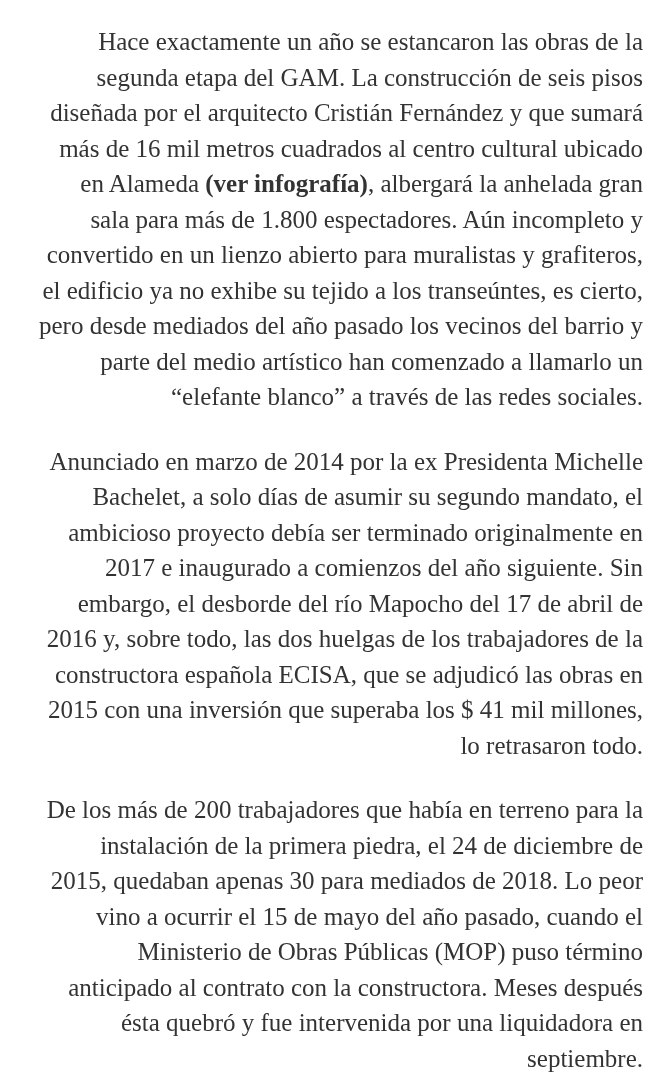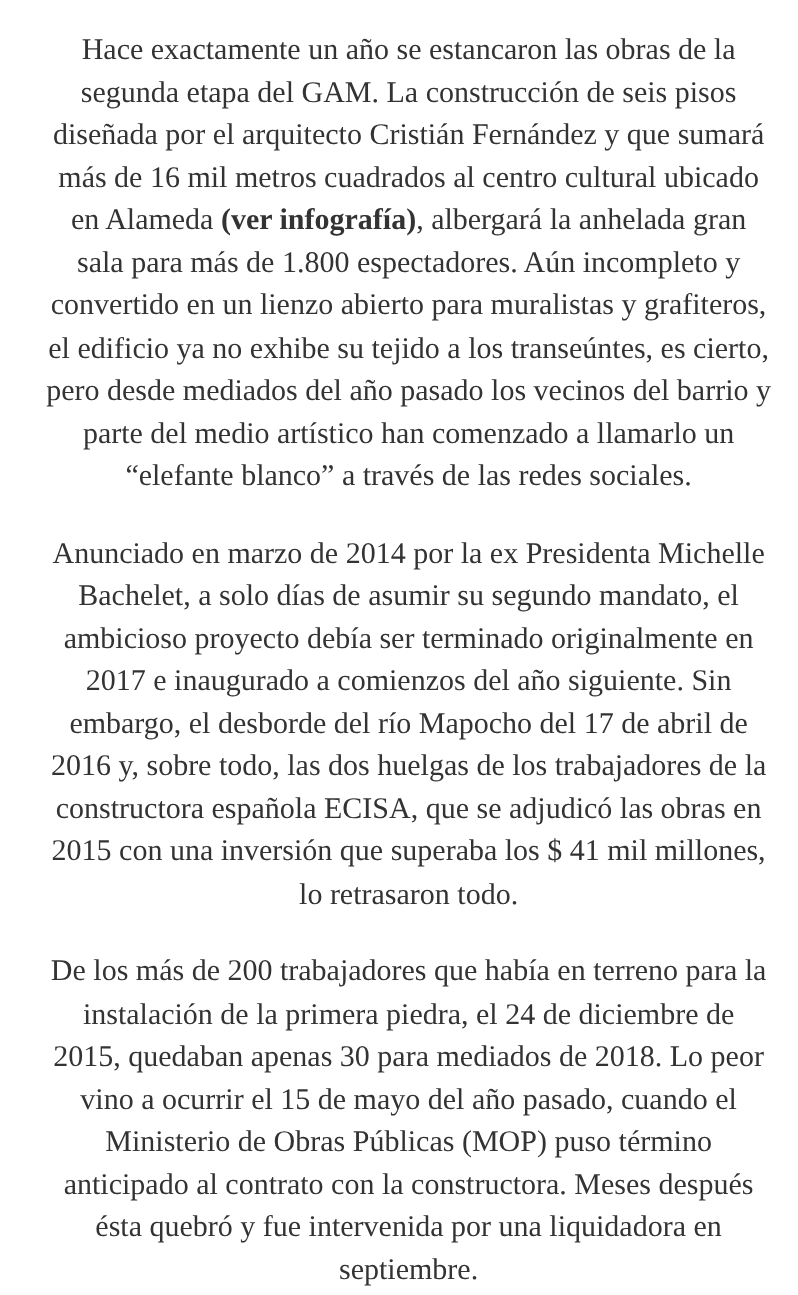--- a/index.html
+++ b/index.html
@@ -16,21 +16,21 @@
   .article {
     box-sizing: border-box;
     width: 665px;
     padding: 24px 22px 0 38px;
   }
   .article p {
     margin: 0 0 29px 0;
     font-size: 25px;
     line-height: 35.5px;
     color: #333333;
-    text-align: center;
+    text-align: right;
     letter-spacing: 0;
   }
   .article p strong {
     font-weight: bold;
   }
 </style>
 </head>
 <body style="background: rgb(255, 255, 255);">
 
 <main class="article">

